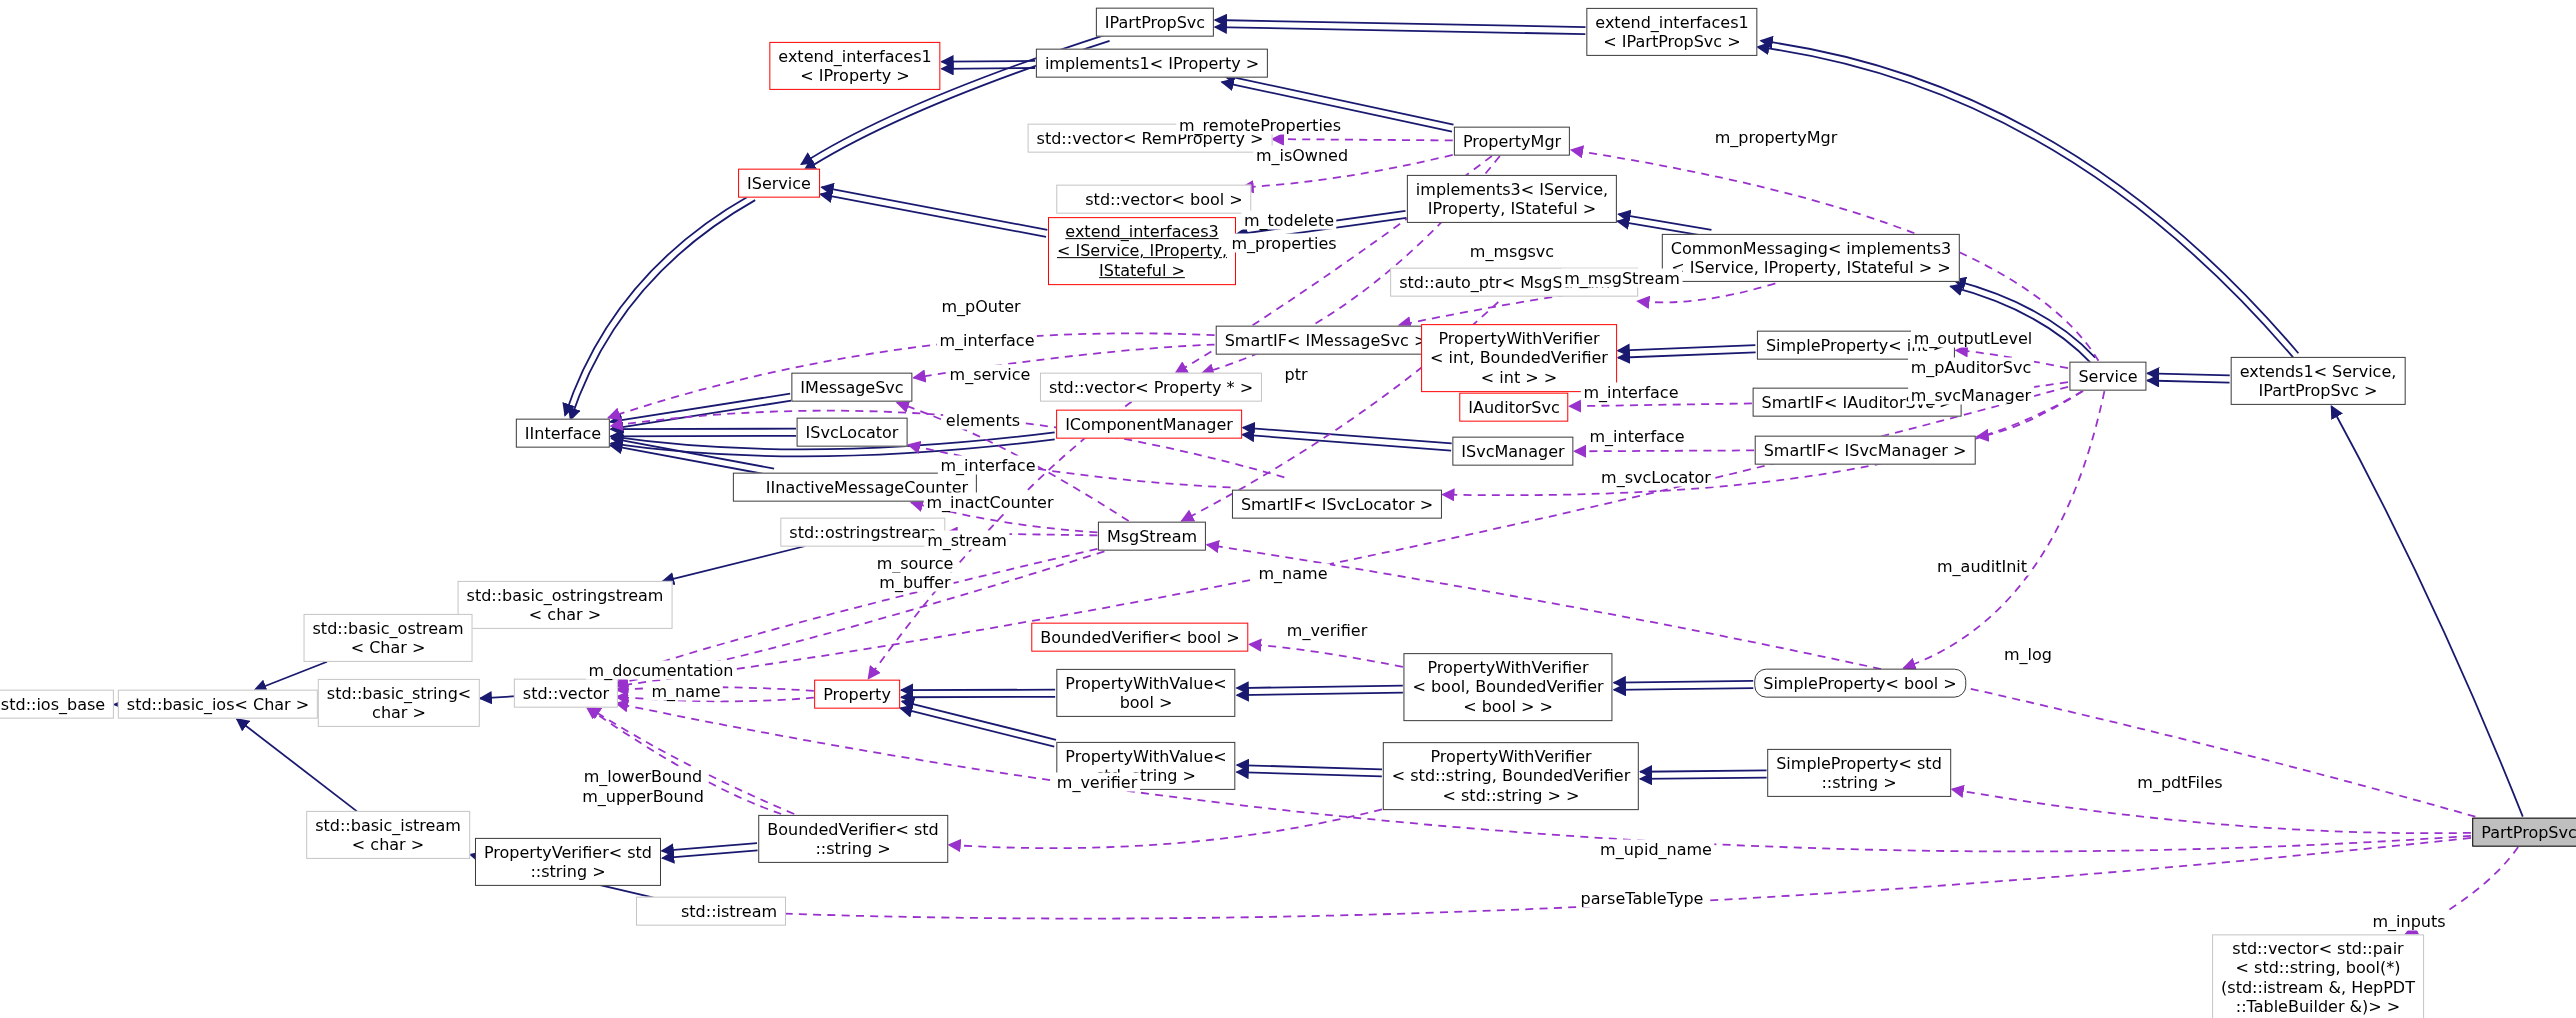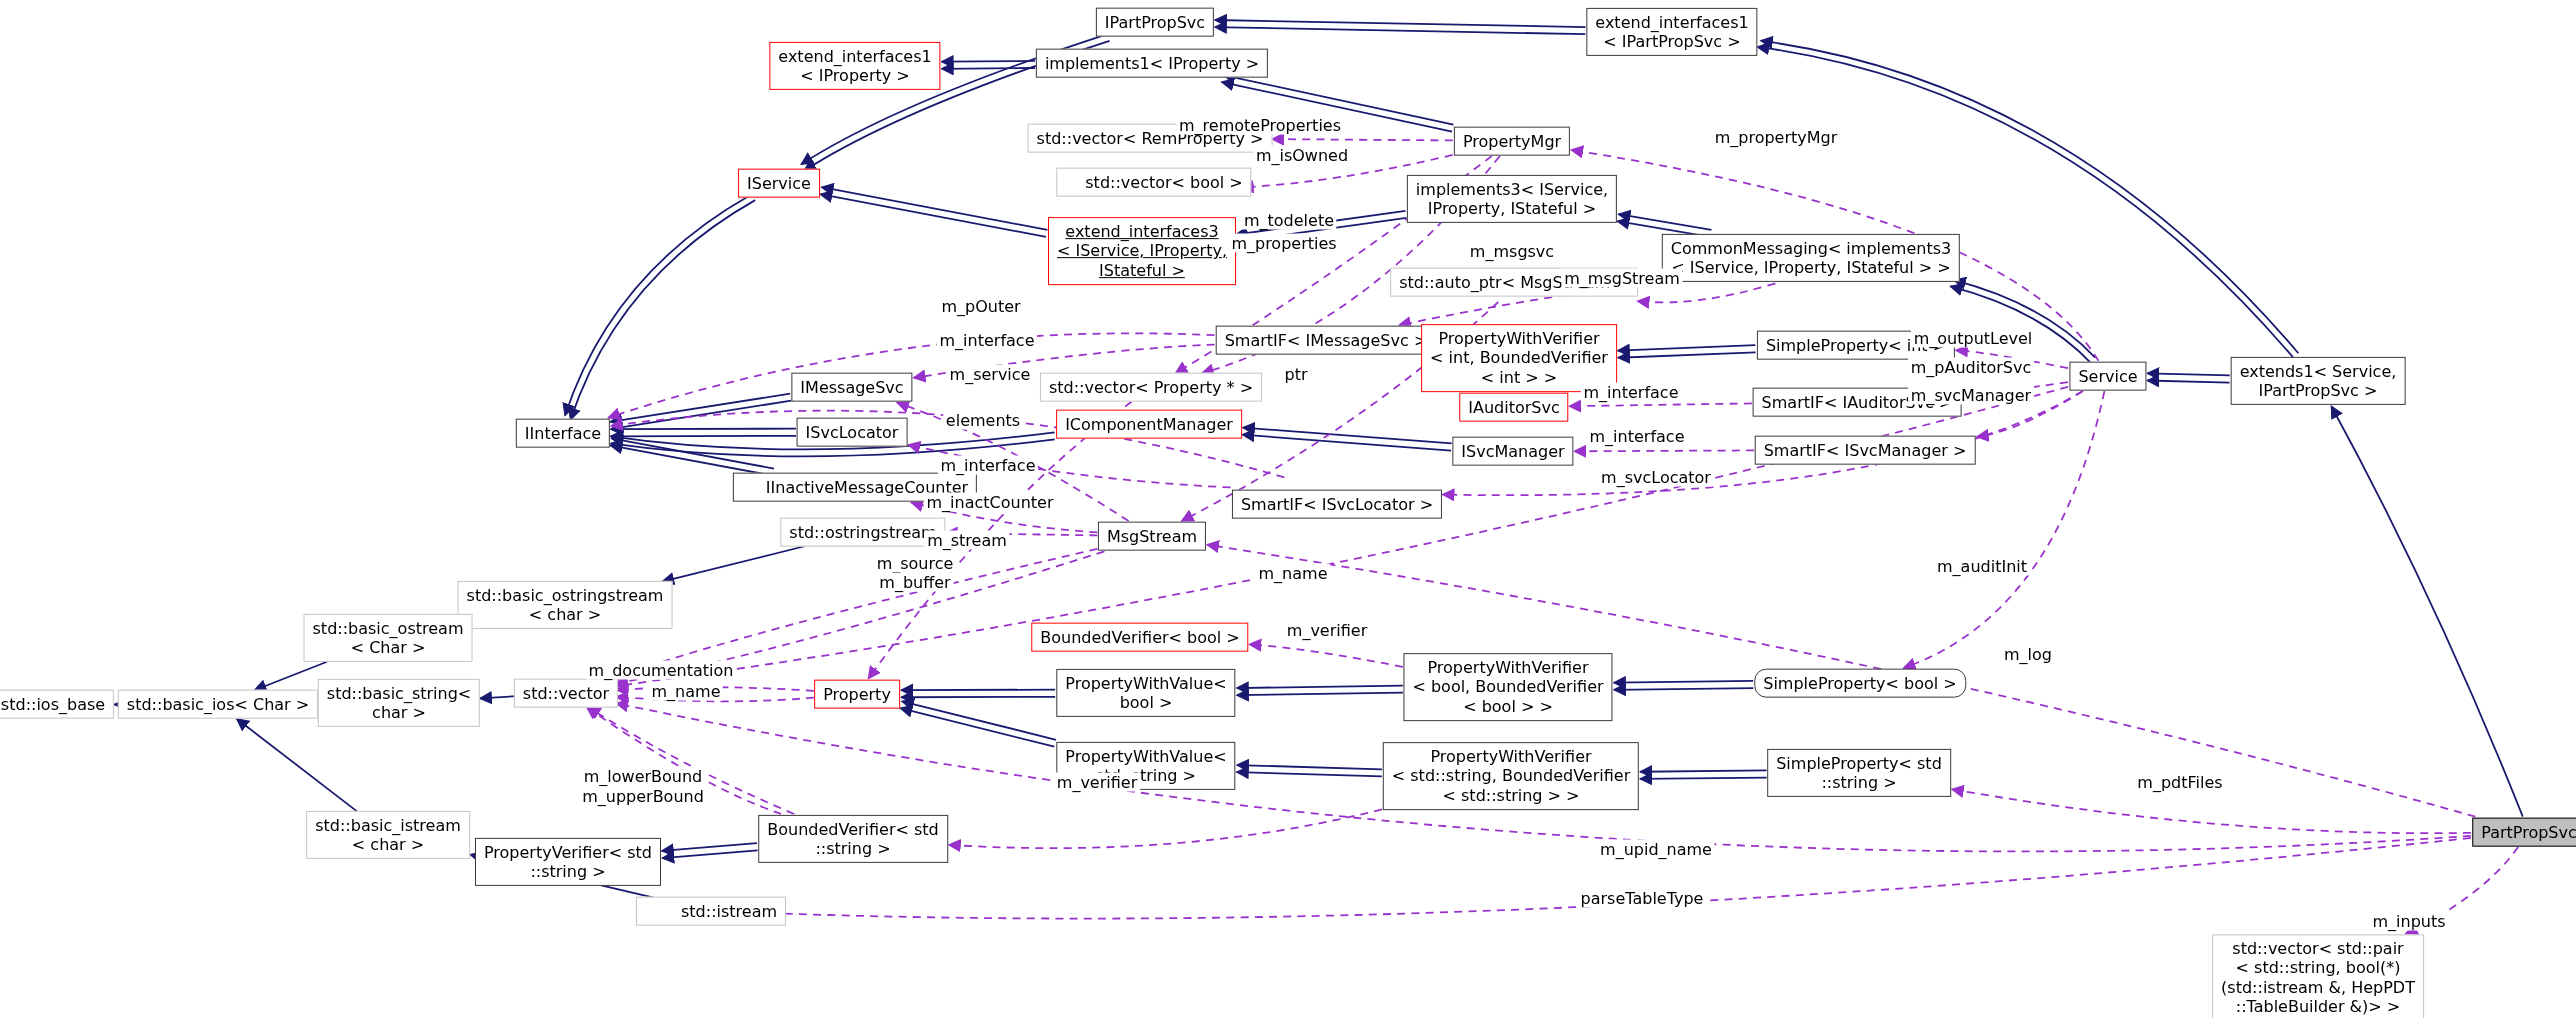--- a/index.html
+++ b/index.html
@@ -124,21 +124,21 @@
         <path d="M2828.0281690140846,951 Q2790,1005 2701.52688172043,1049" fill="none" stroke="#9932cc" stroke-width="2" stroke-dasharray="9,7" marker-end="url(#arr-use)"></path>
         <path d="M2775,935.1470588235294 Q2500,940 2192,886.1747572815534" fill="none" stroke="#9932cc" stroke-width="2" stroke-dasharray="9,7" marker-end="url(#arr-use)"></path>
       </g>
   </svg>
 <div class="node " style="left: 1155px; top: 22px;">IPartPropSvc</div>
     <div class="node truncated" style="left: 855px; top: 66px;">extend_interfaces1
 &lt; IProperty &gt;</div>
     <div class="node " style="left: 1152px; top: 63px;">implements1&lt; IProperty &gt;</div>
     <div class="node stl" style="left: 1150px; top: 138px;">std::vector&lt; RemProperty &gt;</div>
     <div class="node " style="left: 1512px; top: 141px;">PropertyMgr</div>
-    <div class="node stl" style="left: 1154px; top: 182px; padding-left: 28px;">std::vector&lt; bool &gt;</div>
+    <div class="node stl" style="left: 1154px; top: 199px; padding-left: 28px;">std::vector&lt; bool &gt;</div>
     <div class="node truncated" style="left: 779px; top: 183px;">IService</div>
     <div class="node " style="left: 1512px; top: 199px;">implements3&lt; IService,
 IProperty, IStateful &gt;</div>
     <div class="node truncated" style="left: 1142px; top: 251px; text-decoration: underline;">extend_interfaces3
 &lt; IService, IProperty,
 IStateful &gt;</div>
     <div class="node " style="left: 1811px; top: 258px;">CommonMessaging&lt; implements3
 &lt; IService, IProperty, IStateful &gt; &gt;</div>
     <div class="node stl" style="left: 1514px; top: 282px;">std::auto_ptr&lt; MsgStream &gt;</div>
     <div class="node " style="left: 1326px; top: 340px;">SmartIF&lt; IMessageSvc &gt;</div>

